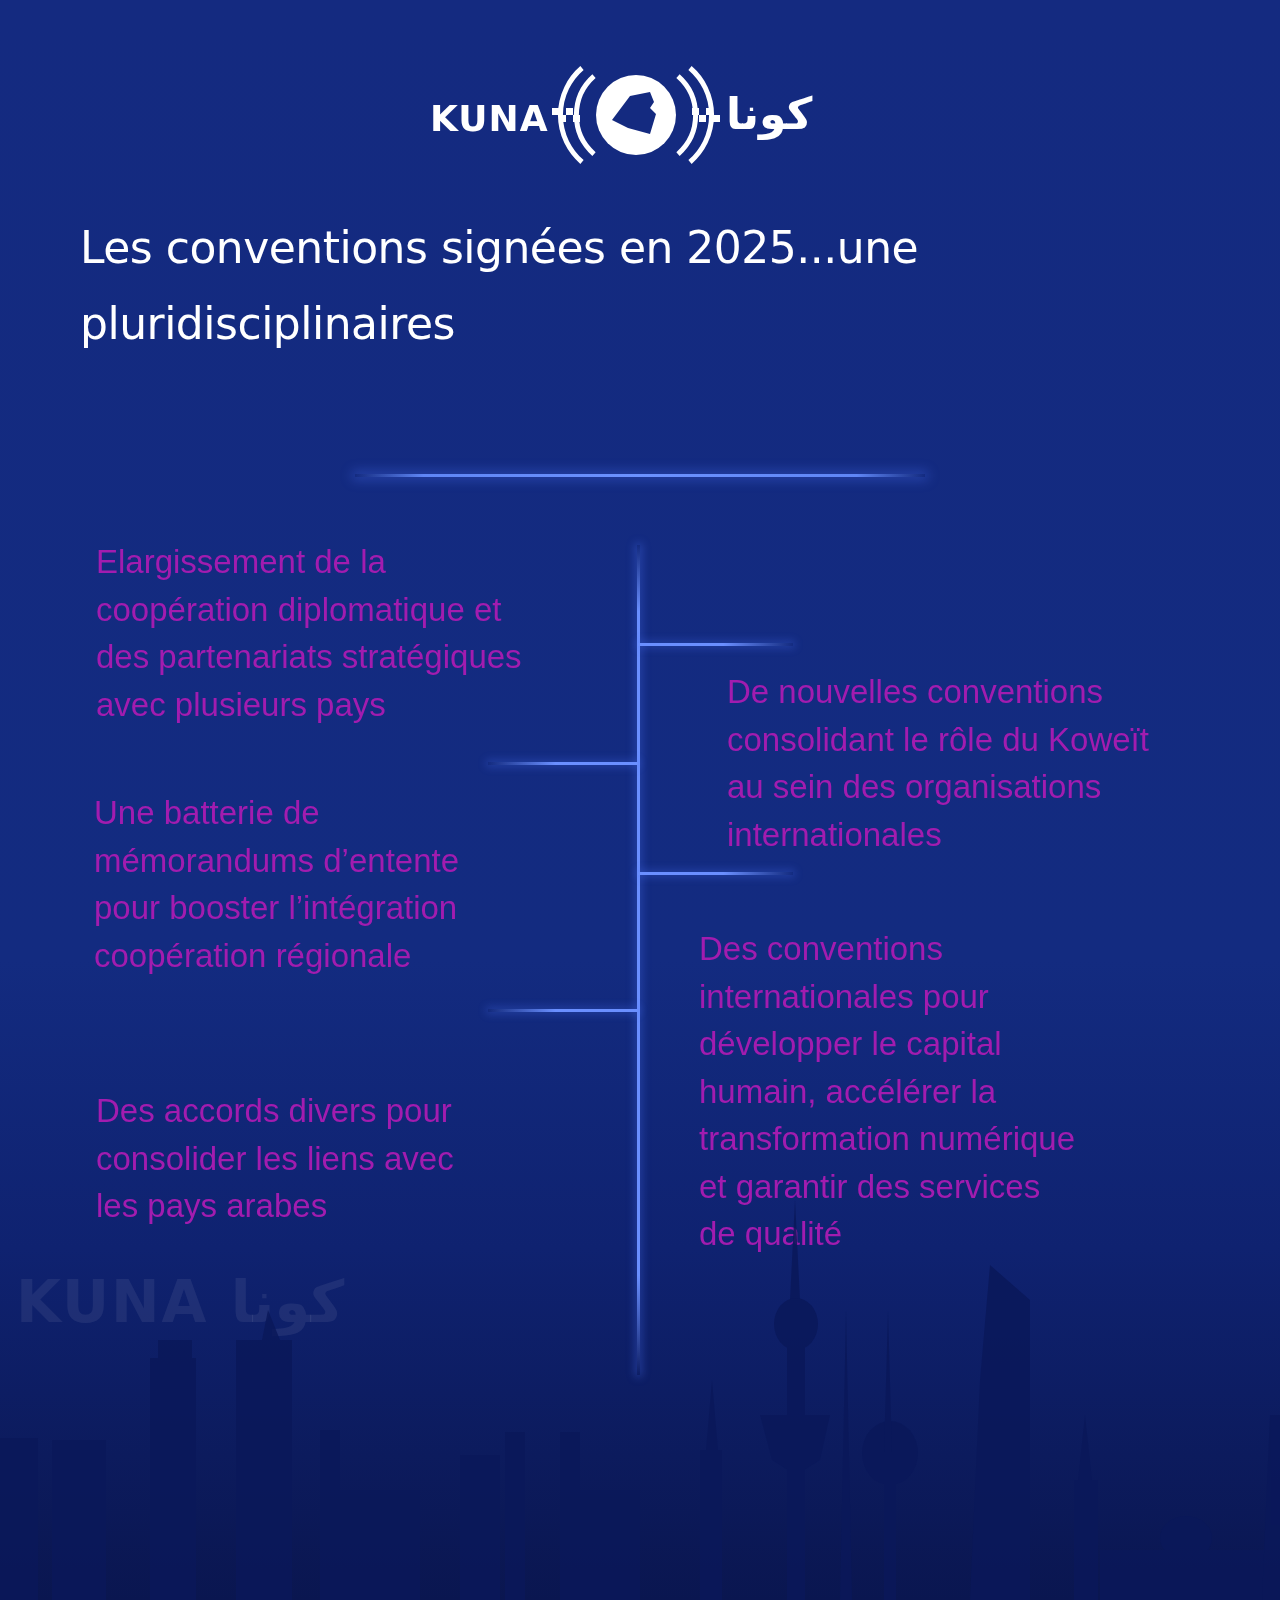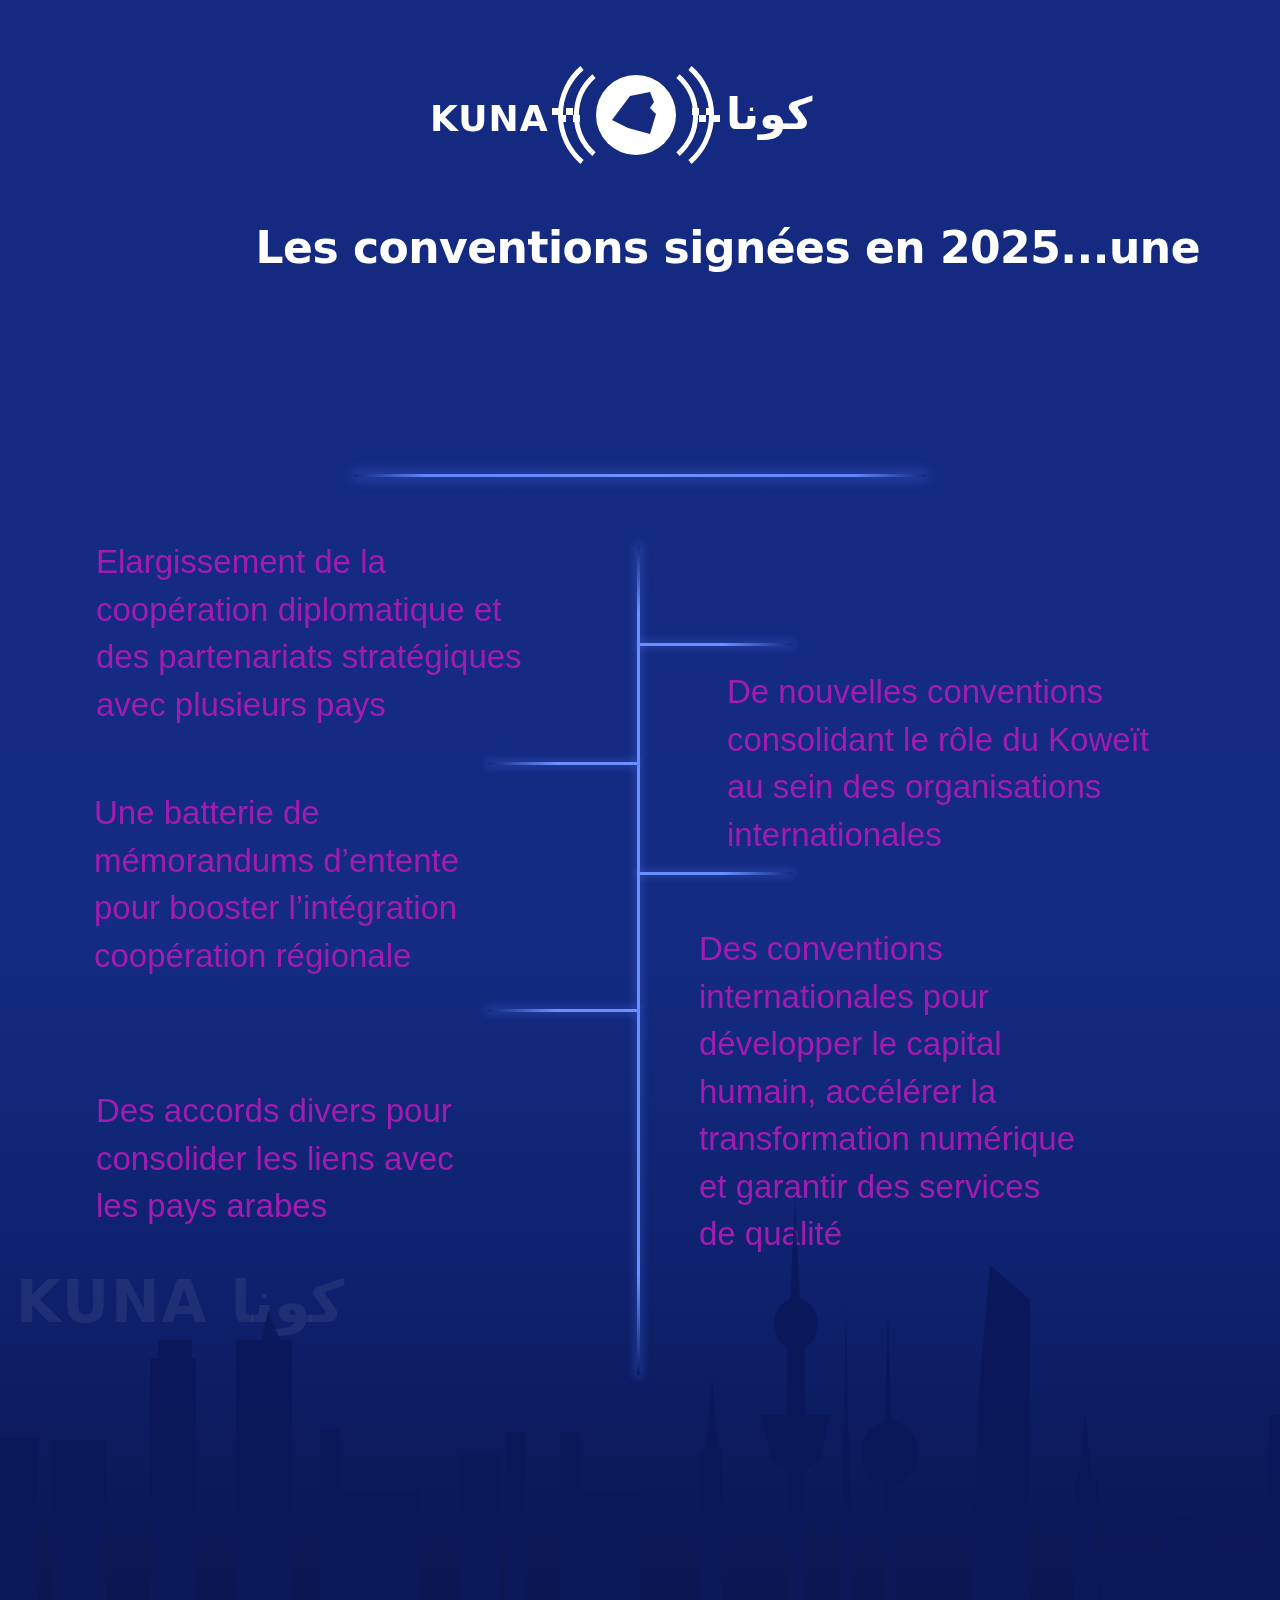--- a/index.html
+++ b/index.html
@@ -14,22 +14,22 @@
     position: absolute; left: 0; top: 36px; font-weight: 700; font-size: 36px;
     letter-spacing: 1px; font-family: "DejaVu Sans", sans-serif;
   }
   .logo-arabic {
     position: absolute; left: 296px; top: 26px; font-weight: 700; font-size: 44px;
     font-family: "DejaVu Sans", sans-serif; direction: rtl;
   }
   .logo-emblem { position: absolute; left: 120px; top: 0; width: 172px; height: 106px; }
 
   .title {
-    position: absolute; left: 80px; top: 210px; width: 1120px; text-align: right;
-    font-family: "DejaVu Sans", sans-serif; font-weight: 700; font-size: 44px;
+    position: absolute; left: 80px; top: 210px; width: 1120px; text-align: left;
+    font-family: "DejaVu Sans", sans-serif; font-weight: 400; font-size: 44px;
     line-height: 76px; letter-spacing: -0.5px;
   }
   .divider {
     position: absolute; left: 355px; top: 474px; width: 570px; height: 3px;
     background: linear-gradient(90deg, rgba(90,130,255,0) 0%, #5f86f5 12%, #6c92ff 50%, #5f86f5 88%, rgba(90,130,255,0) 100%);
     box-shadow: 0 0 12px 3px rgba(80,120,255,0.35);
   }
   .vline {
     position: absolute; left: 637px; top: 545px; width: 3px; height: 830px;
     background: linear-gradient(180deg, rgba(100,140,255,0) 0%, #6a8fff 8%, #6a8fff 88%, rgba(100,140,255,0) 100%);
@@ -79,20 +79,21 @@
         <rect x="163" y="53" width="7" height="7"></rect>
     </g>
     <circle cx="86" cy="53" r="40" fill="#ffffff"></circle>
     <path d="M62 58 L80 34 L100 30 L104 40 L100 46 L106 52 L100 72 L78 66 Z" fill="#142a80"></path>
   </svg>
   <span class="logo-arabic">كونا</span>
 </div>
 
 <div class="title">
   <div>Les conventions signées en 2025...une</div>
+  <div>pluridisciplinaires</div>
 </div>
 
 <div class="divider"></div>
 
 <div class="vline"></div>
 <div class="hline right" style="left:638px; top:643px; width:155px;"></div>
 <div class="hline left" style="left:488px; top:762px; width:150px;"></div>
 <div class="hline right" style="left:638px; top:872px; width:155px;"></div>
 <div class="hline left" style="left:488px; top:1009px; width:150px;"></div>
 

